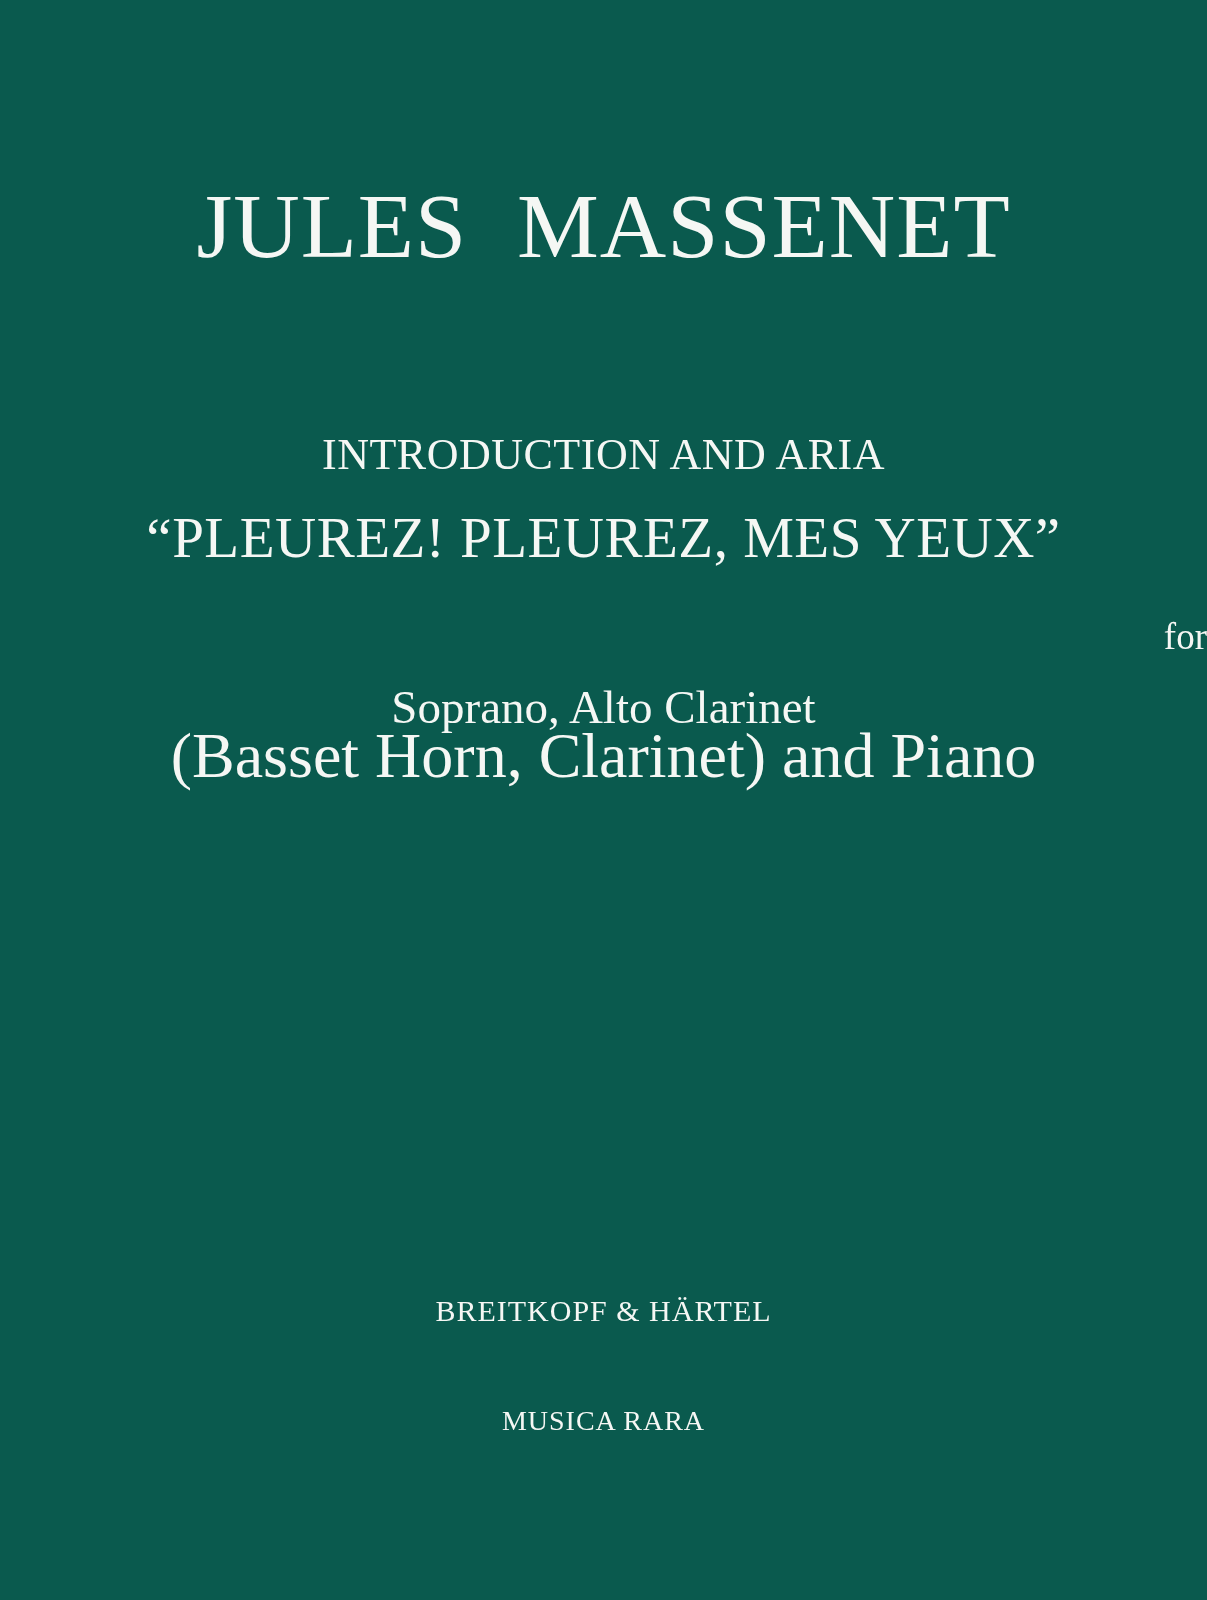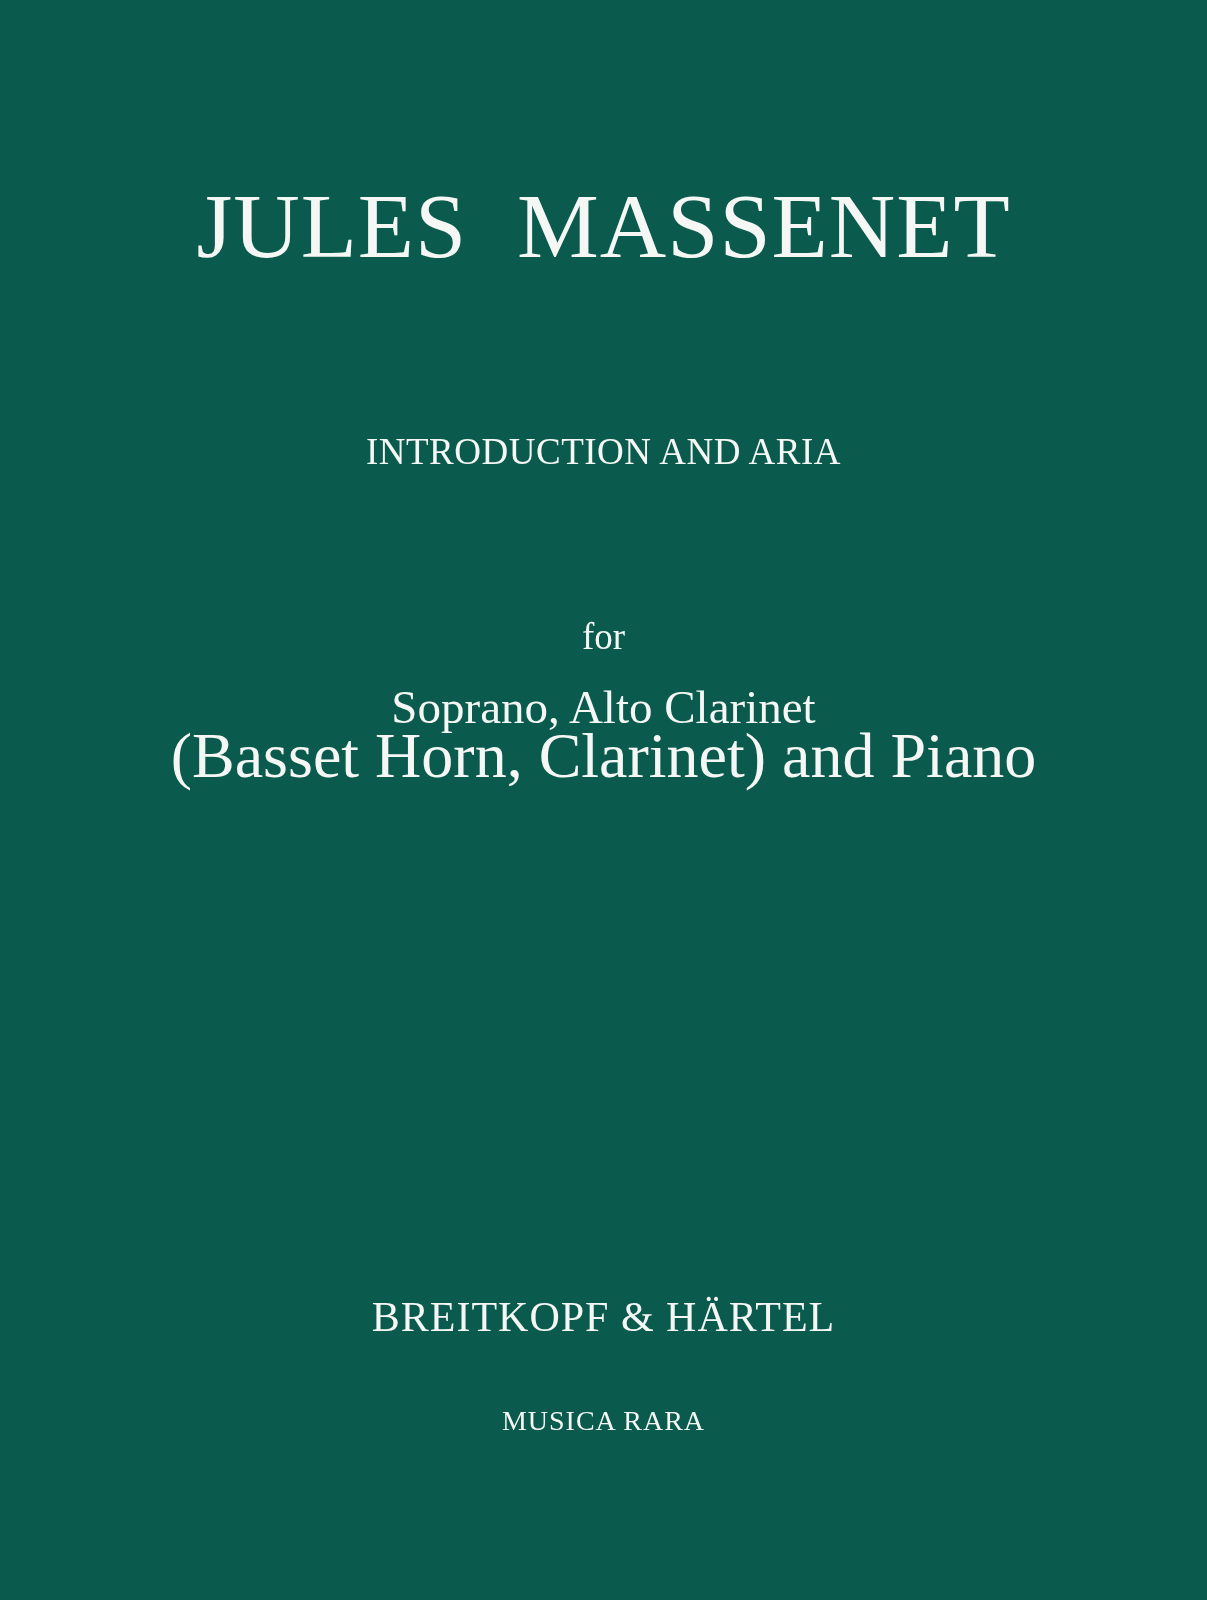--- a/index.html
+++ b/index.html
@@ -25,37 +25,38 @@
     line-height: 1;
     white-space: nowrap;
     letter-spacing: 0.5px;
   }
   .composer {
     top: 172px;
     font-size: 92px;
     word-spacing: 0.28em;
     letter-spacing: 1px;
   }
-  .work-title-1 { top: 425px; font-size: 37px; }
+  .work-title-1 { top: 425px; font-size: 44px; }
   .work-title-2 { top: 501px; font-size: 57px; }
-  .for-label    { top: 610px; font-size: 37px; letter-spacing: 0; }
+  .for-label    { top: 610px; font-size: 37px; letter-spacing: 0; text-align: right; }
   .inst-1       { top: 676px; font-size: 47px; letter-spacing: 0; }
   .inst-2       { top: 716px; font-size: 64px; letter-spacing: 0; font-family: Liberation Serif, serif; }
-  .publisher    { top: 1288px; font-size: 42px; letter-spacing: 1px; }
+  .publisher    { top: 1288px; font-size: 30px; letter-spacing: 1px; }
   .imprint      { top: 1399px; font-size: 28px; letter-spacing: 1px; }
   .catalog      { top: 1372px; font-size: 25px; letter-spacing: 0.5px; }
 </style>
 </head>
 <body>
 
 <div class="cover">
   <div class="line composer">JULES MASSENET</div>
 
   <div class="line work-title-1">INTRODUCTION AND ARIA</div>
 
+  <div class="line work-title-2">“PLEUREZ! PLEUREZ, MES YEUX”</div>
 
   <div class="line for-label">for</div>
 
   <div class="line inst-1">Soprano, Alto Clarinet</div>
 
   <div class="line inst-2">(Basset Horn, Clarinet) and Piano</div>
 
   <div class="line publisher">BREITKOPF &amp; HÄRTEL</div>
 
   <div class="line imprint">MUSICA RARA</div>

